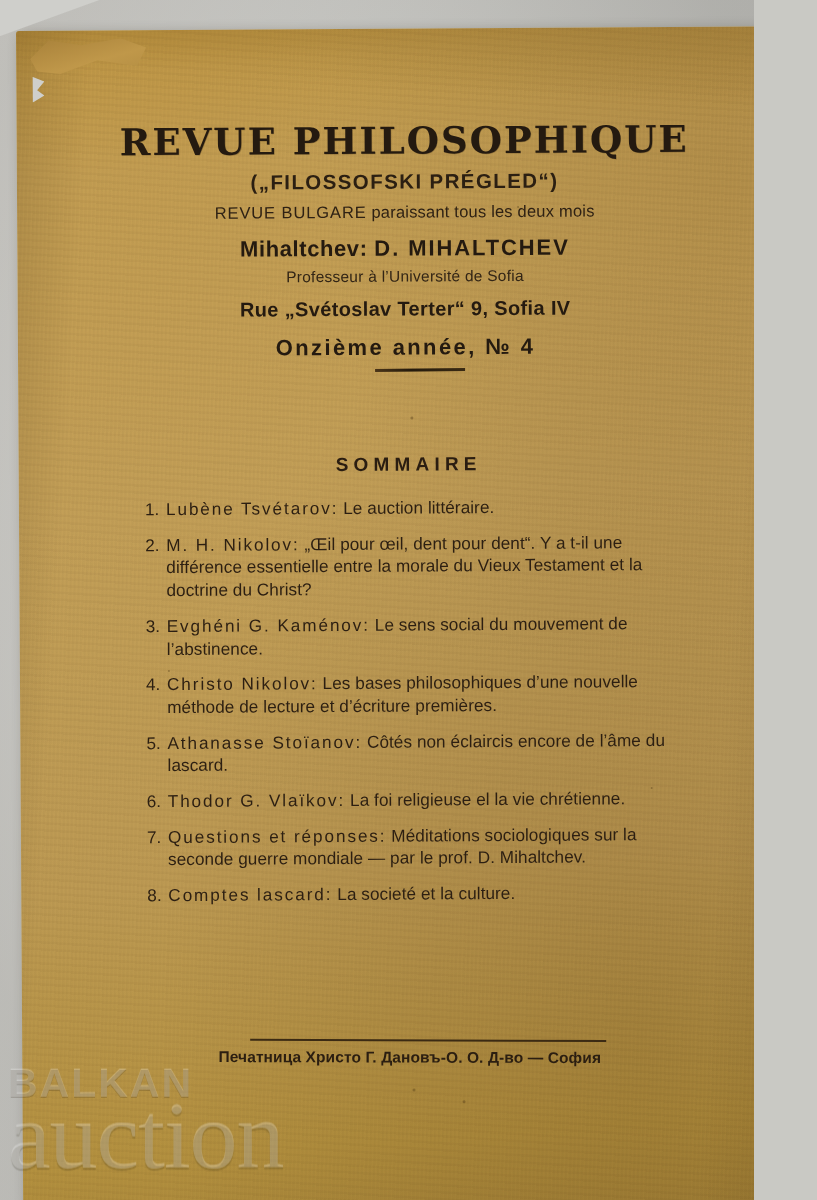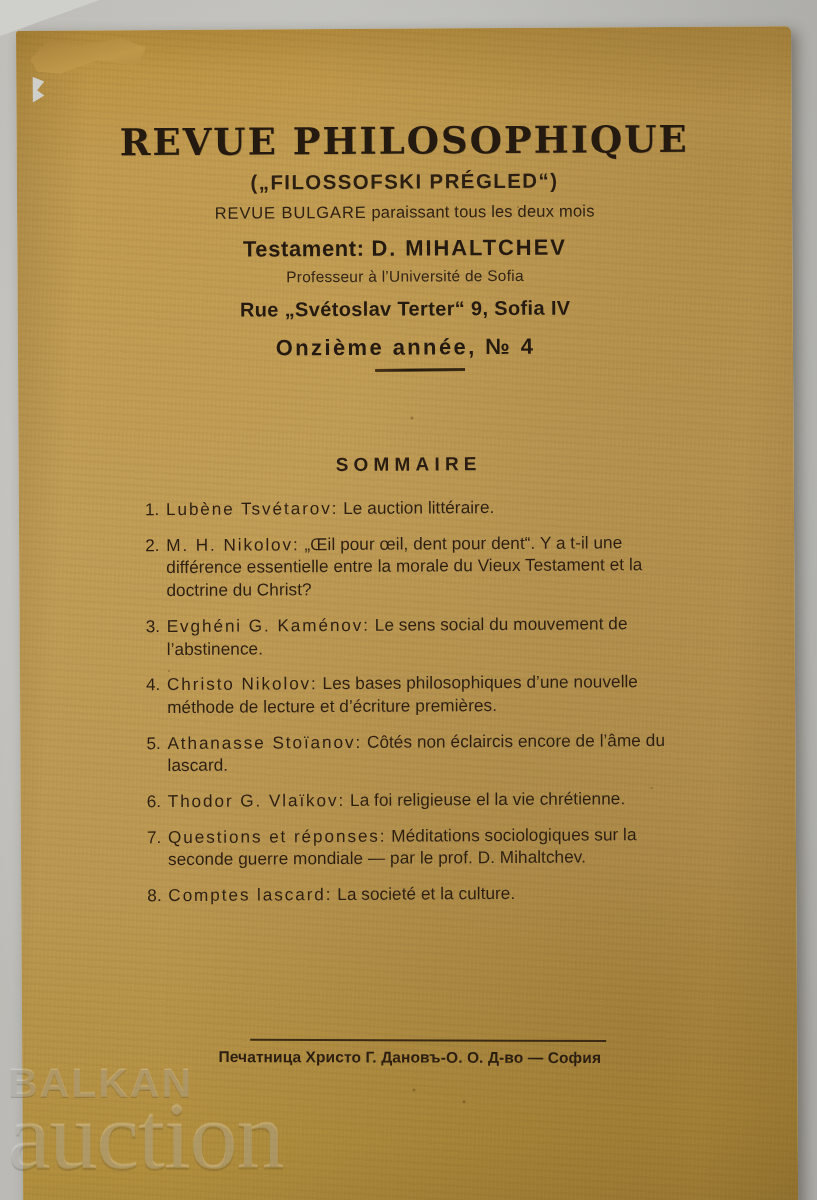--- a/index.html
+++ b/index.html
@@ -2,21 +2,21 @@
 <html><head>
 <meta charset="utf-8">
 <style>
   html, body {
     margin: 0;
     padding: 0;
     background: #c9c9c4;
   }
   #page {
     position: relative;
-    width: 817px;
+    width: 754px;
     height: 1200px;
     overflow: hidden;
     background: linear-gradient(100deg, #d8d7d3 0%, #cfcfcb 30%, #c6c6c2 60%, #bdbdba 100%);
     font-family: "Liberation Sans", sans-serif;
   }
 
   
   .backdrop-shadow {
     position: absolute;
     left: 0; top: 0; right: 0; bottom: 0;
@@ -284,21 +284,21 @@
   <div class="cover">
     <div class="cover-grain"></div>
     <div class="cover-fade"></div>
 
     <div class="content">
 
       <div class="masthead">
         <h1 class="journal-title">REVUE PHILOSOPHIQUE</h1>
         <div class="journal-subtitle">(„FILOSSOFSKI PRÉGLED“)</div>
         <div class="journal-periodicity"><span class="caps">REVUE BULGARE</span><span> paraissant tous les deux mois</span></div>
-        <div class="editor"><span>Testament: </span><span class="name">D. MIHALTCHEV</span></div>
+        <div class="editor"><span>Mihaltchev: </span><span class="name">D. MIHALTCHEV</span></div>
         <div class="editor-role">Professeur à l’Université de Sofia</div>
         <div class="address">Rue „Svétoslav Terter“ 9, Sofia IV</div>
         <div class="issue">Onzième année, № 4</div>
       </div>
 
       <div class="divider-rule"></div>
 
       <div class="sommaire-heading">SOMMAIRE</div>
 
       <div class="toc">

